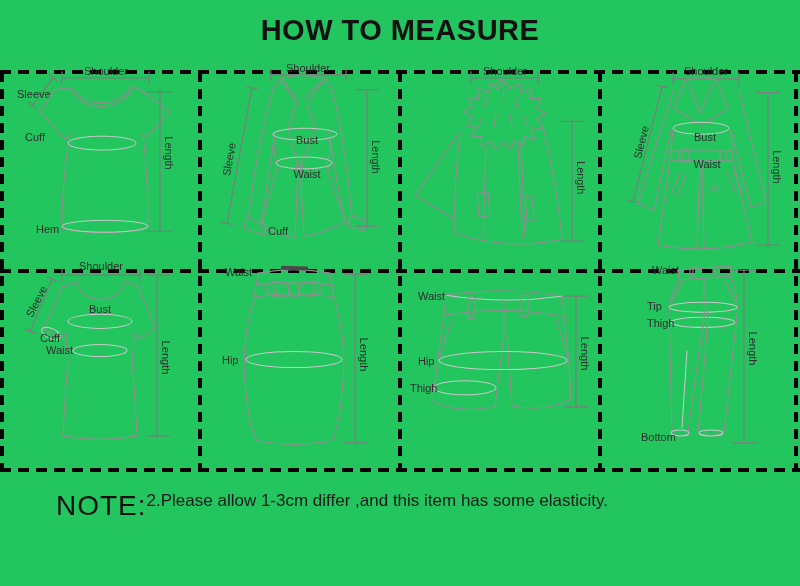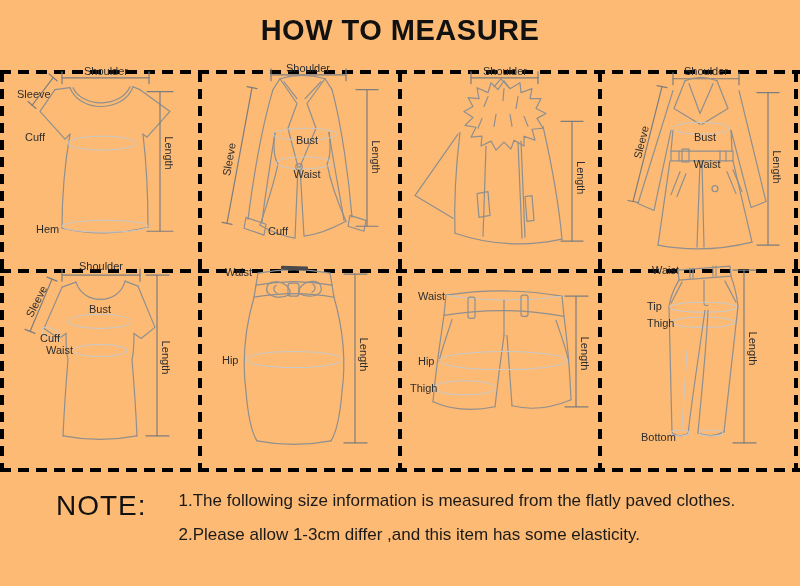--- a/index.html
+++ b/index.html
@@ -1,36 +1,36 @@
 <!DOCTYPE html>
 <html><head>
 <meta charset="utf-8">
 <style>
   html,body{margin:0;padding:0;background:#ffffff;}
-  .page{position:relative;width:800px;height:586px;background:#fdba74;overflow:hidden;
+  .page{position:relative;width:800px;height:586px;background:#22c55e;overflow:hidden;
         font-family:"Liberation Sans",sans-serif;}
   .title{position:absolute;top:14px;left:0;width:800px;text-align:center;margin:0;
          font-size:29px;font-weight:bold;color:#111;letter-spacing:0.5px;}
   
   .hline{position:absolute;left:0;width:800px;height:4px;
          background:repeating-linear-gradient(90deg,#000 0 11px,transparent 11px 18px);}
   .vline{position:absolute;top:72px;height:398px;width:4px;
          background:repeating-linear-gradient(180deg,#000 0 10px,transparent 10px 17px);}
   .panels{position:absolute;top:57px;left:0;width:800px;height:395px;
           display:grid;grid-template-columns:repeat(4,200px);grid-template-rows:196px 199px;}
   .panel{position:relative;}
   .panel svg{display:block;width:100%;height:100%;}
   
   .g{stroke:#8f8f8f;fill:none;stroke-width:1.2;stroke-linecap:round;stroke-linejoin:round;}
   .lt{stroke:#c9c9c9;fill:none;stroke-width:1;}
   .dim{stroke:#7d7d7d;fill:none;stroke-width:1.2;stroke-linecap:round;}
   .dark{fill:#4a4a4a;stroke:none;}
   text.lbl{font-family:"Liberation Sans",sans-serif;font-size:11px;fill:#2d2d2d;}
   
-  .note{position:absolute;top:488px;left:56px;display:flex;gap:32px;}
+  .note{position:absolute;top:488px;left:56px;display:flex;gap:0;}
   .note-heading{font-size:28px;color:#111;letter-spacing:1px;line-height:1;padding-top:4px;}
   .note-lines{display:flex;flex-direction:column;gap:14px;padding-top:3px;}
   .note-line{font-size:17px;color:#1a1a1a;}
 </style>
 </head>
 <body>
 
 <div class="page">
 
   <h1 class="title">HOW TO MEASURE</h1>
@@ -316,18 +316,17 @@
         </g>
         <text class="lbl" x="149" y="95" text-anchor="middle" transform="rotate(90 149 95)">Length</text>
       </svg>
     </div>
 
   </div>
 
   <div class="note">
     <span class="note-heading">NOTE:</span>
     <div class="note-lines">
-      <div class="note-line">1.The following size information is measured from the flatly paved clothes.</div>
       <div class="note-line">2.Please allow 1-3cm differ ,and this item has some elasticity.</div>
     </div>
   </div>
 
 </div>
 
 </body></html>

